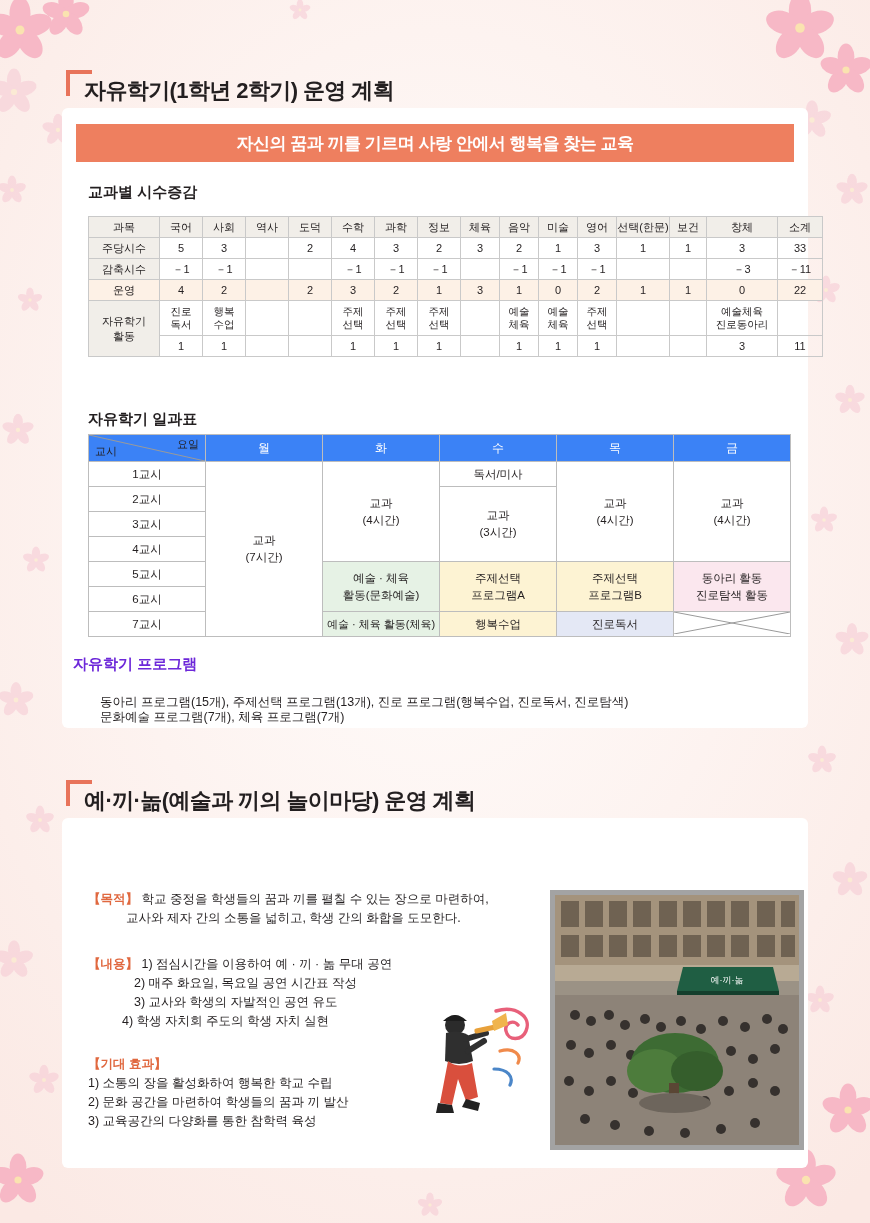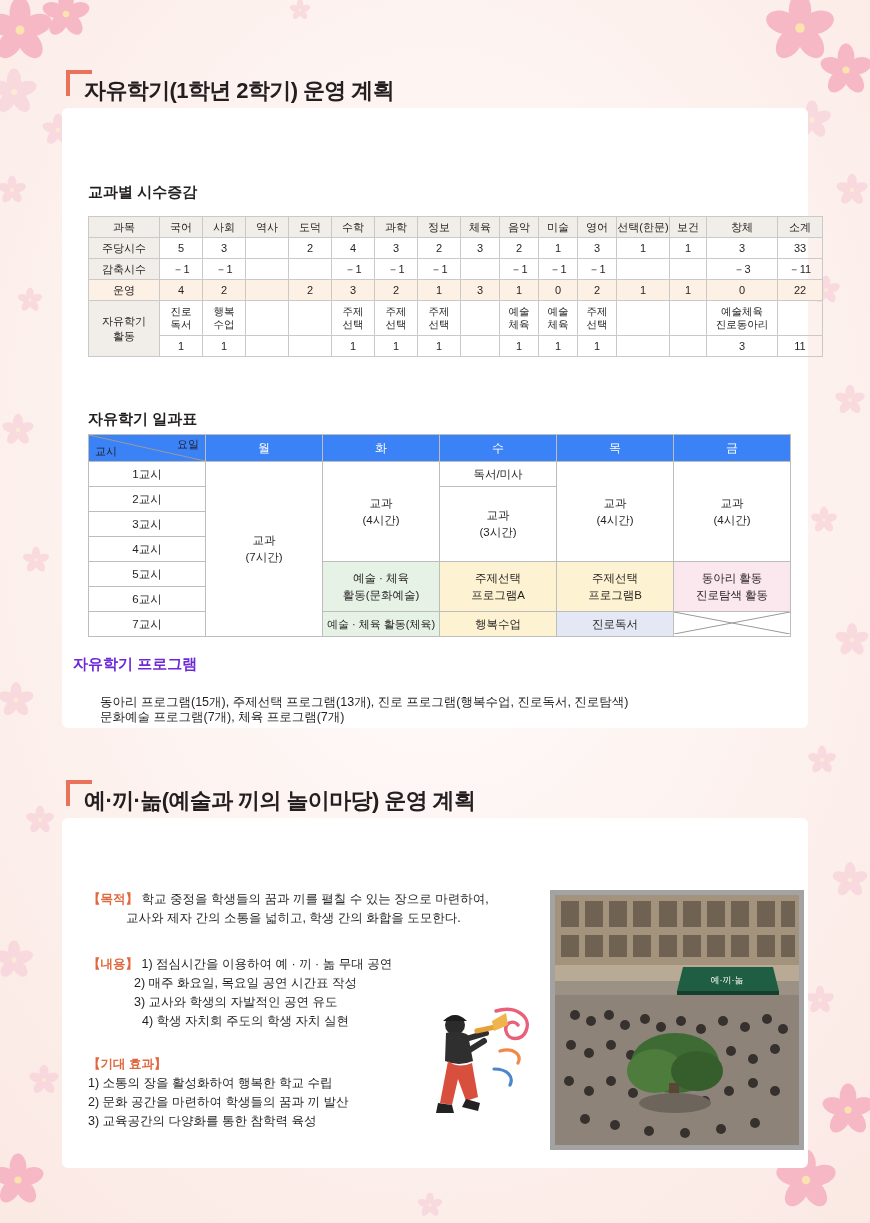--- a/index.html
+++ b/index.html
@@ -199,20 +199,21 @@
   </svg>
 </div>
 
 <div class="page-inner">
 
   <div class="corner-mark" id="corner1"></div>
   <div class="sec-title" id="title1">자유학기(1학년 2학기) 운영 계획</div>
 
   <div class="panel" id="panel1"></div>
 
+  <div class="banner" id="banner1">자신의 꿈과 끼를 기르며 사랑 안에서 행복을 찾는 교육</div>
 
   <div class="sub-head" id="sub1">교과별 시수증감</div>
 
   <table id="t1">
     <thead>
       <tr>
         <th style="width:70px">과목</th>
         <th style="width:42px">국어</th>
         <th style="width:42px">사회</th>
         <th style="width:42px">역사</th>
@@ -419,21 +420,21 @@
     <span class="tag">【목적】</span>
     <span>학교 중정을 학생들의 꿈과 끼를 펼칠 수 있는 장으로 마련하여,</span><br>
     <span style="display:inline-block;margin-left:38px">교사와 제자 간의 소통을 넓히고, 학생 간의 화합을 도모한다.</span>
   </div>
 
   <div class="body-text" id="blk2">
     <span class="tag">【내용】</span>
     <span>1) 점심시간을 이용하여 예 · 끼 · 놂 무대 공연</span><br>
     <span style="display:inline-block;margin-left:46px">2) 매주 화요일, 목요일 공연 시간표 작성</span><br>
     <span style="display:inline-block;margin-left:46px">3) 교사와 학생의 자발적인 공연 유도</span><br>
-    <span style="display:inline-block;margin-left:54px">4) 학생 자치회 주도의 학생 자치 실현</span>
+    <span style="display:inline-block;margin-left:34px">4) 학생 자치회 주도의 학생 자치 실현</span>
   </div>
 
   <div class="body-text" id="blk3">
     <span class="tag">【기대 효과】</span><br>
     <span>1) 소통의 장을 활성화하여 행복한 학교 수립</span><br>
     <span>2) 문화 공간을 마련하여 학생들의 꿈과 끼 발산</span><br>
     <span>3) 교육공간의 다양화를 통한 참학력 육성</span>
   </div>
 
   <div class="photo">

